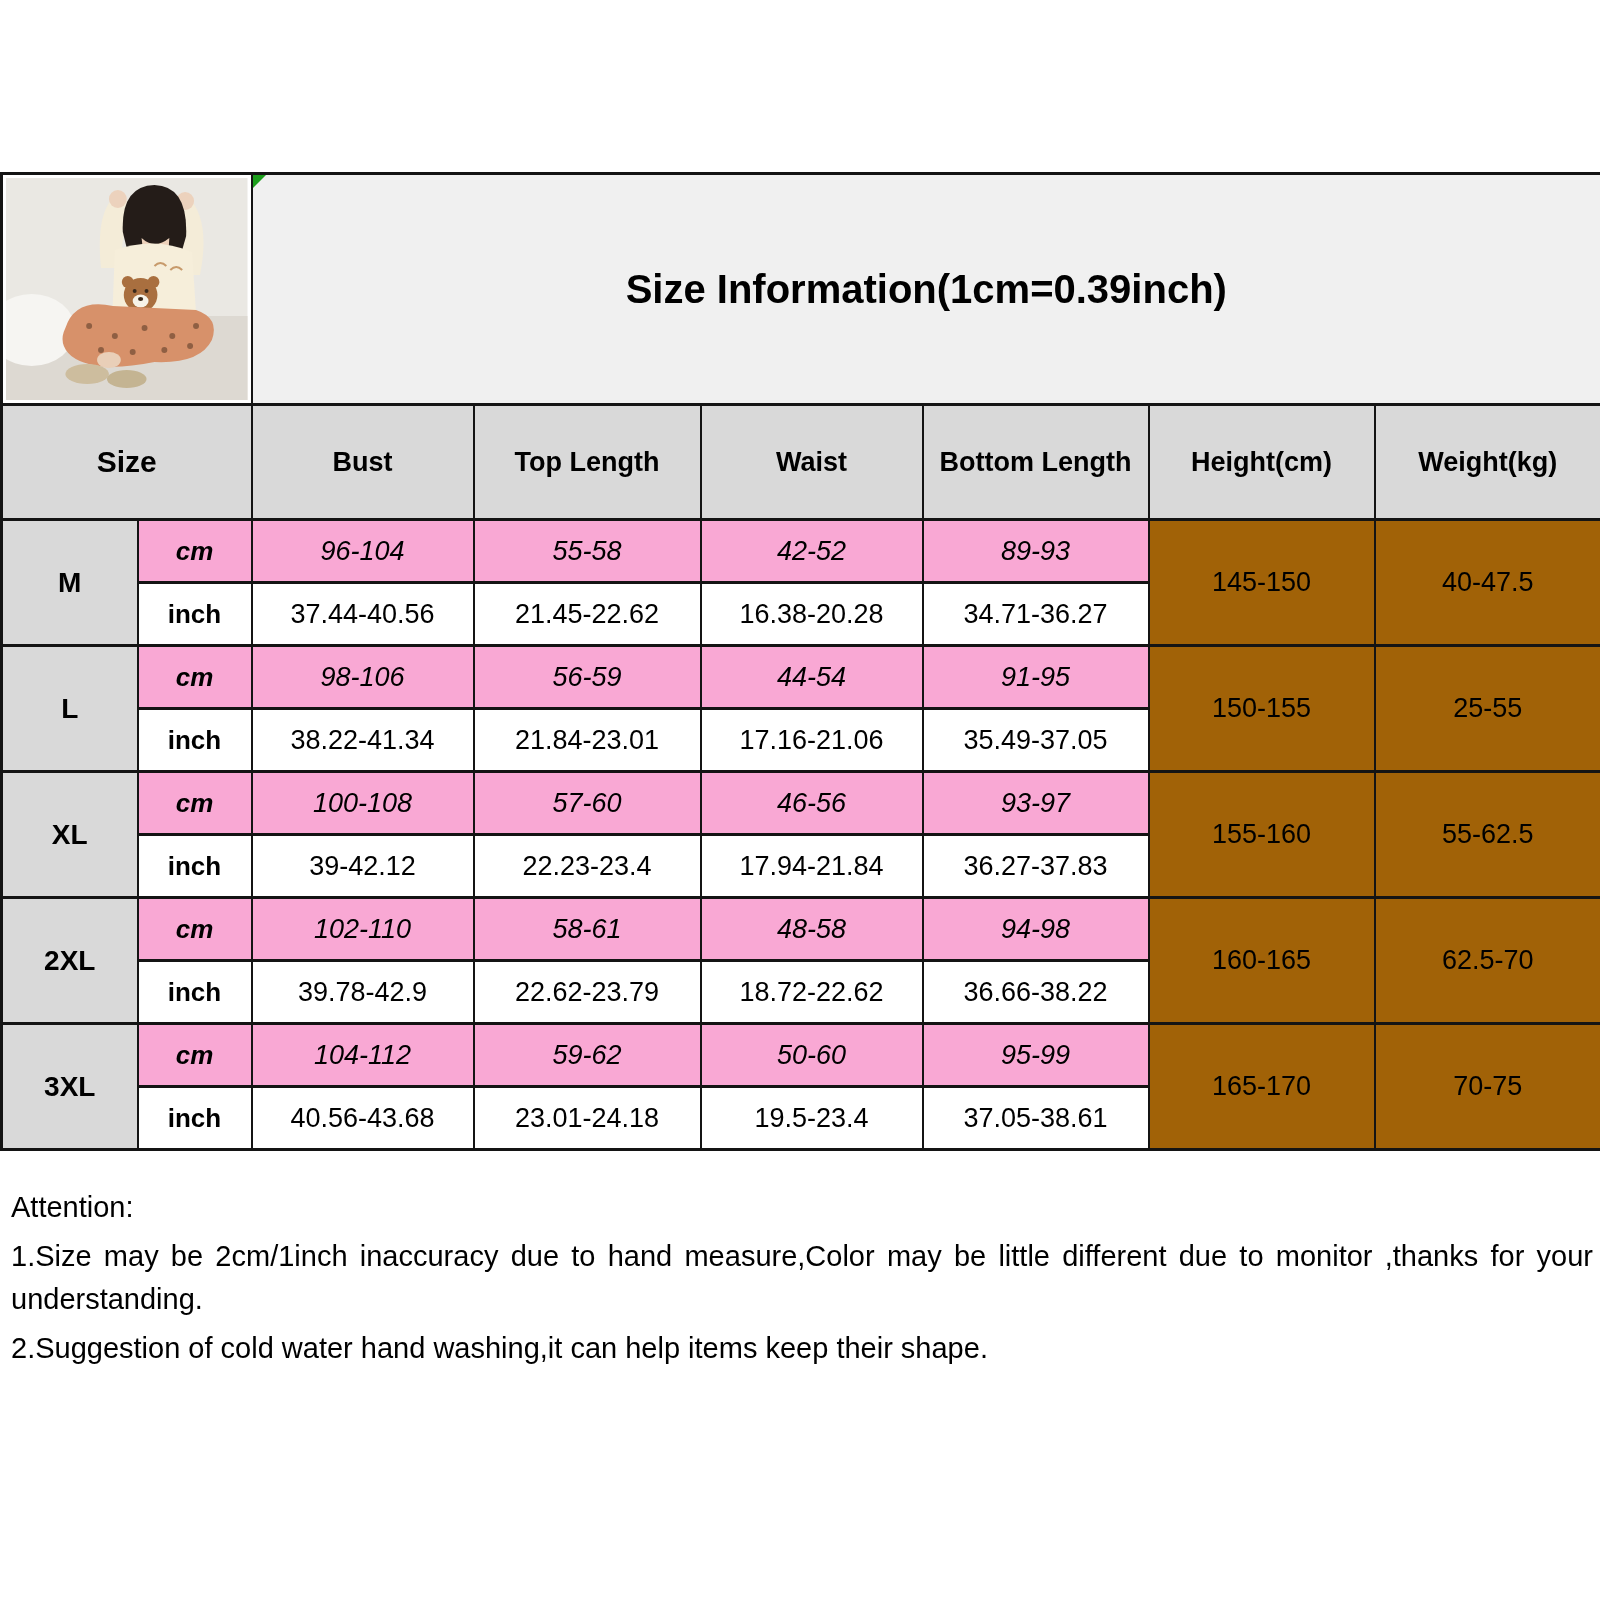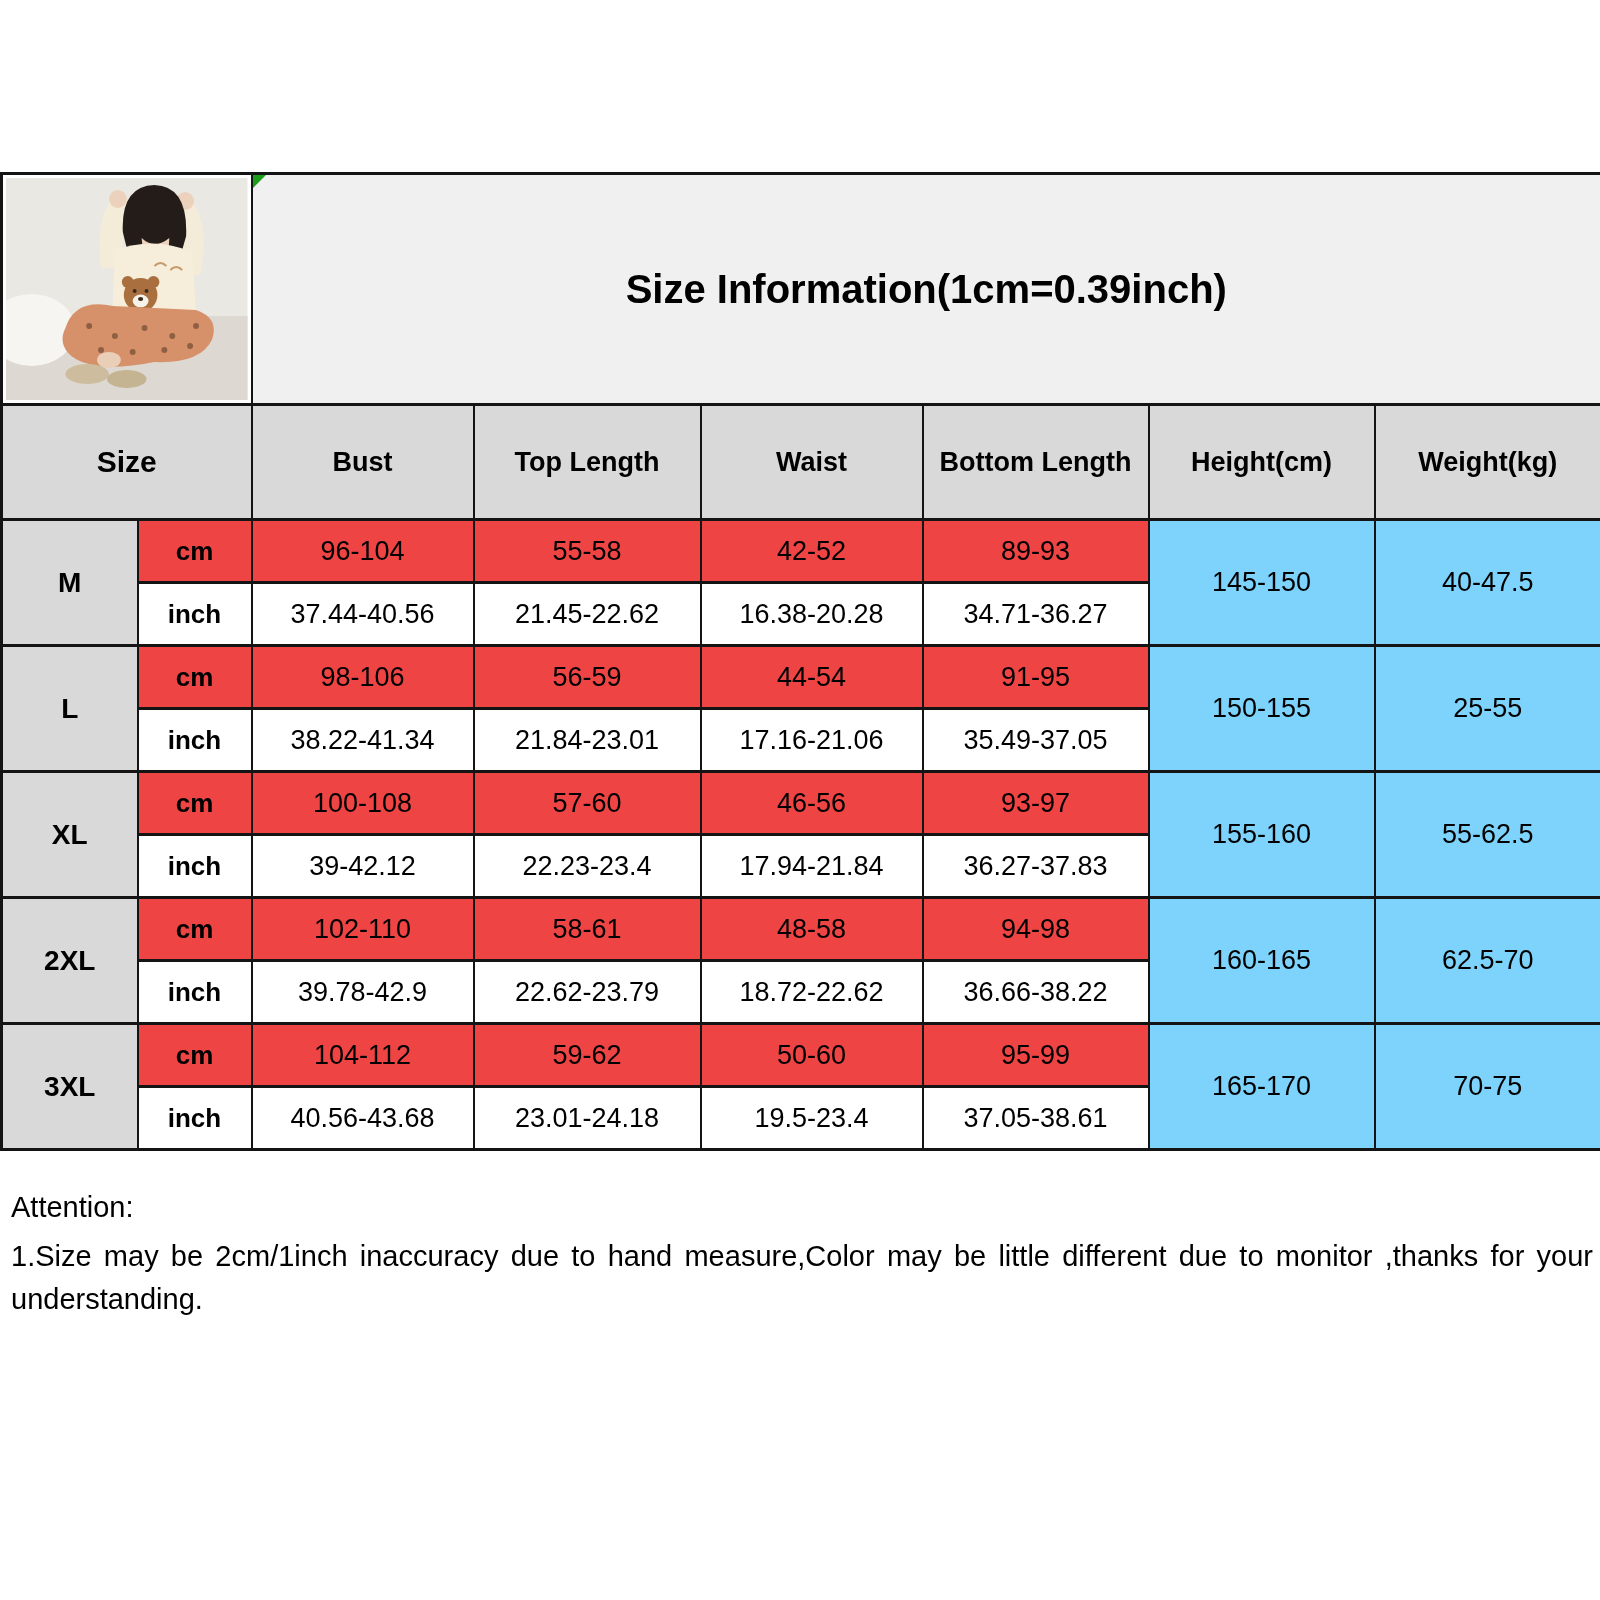--- a/index.html
+++ b/index.html
@@ -26,24 +26,24 @@
   td.title-cell{background:#f0f0f0;position:relative;}
   .title-text{font-size:40px;font-weight:bold;letter-spacing:0px;}
   .corner-marker{
     position:absolute;top:0;left:0;width:0;height:0;
     border-top:13px solid #1c9e1c;border-right:13px solid transparent;
   }
   th.h-col{background:#d9d9d9;font-size:27px;font-weight:bold;}
   th.h-size{font-size:30px;}
   td.c-size{background:#d9d9d9;font-size:28px;font-weight:bold;}
   td.c-unit{font-size:26px;font-weight:bold;}
-  td.v-cm,td.u-cm{background:#ef4444;}
+  td.v-cm,td.u-cm{background:#f9a8d4;font-style:italic;}
   td.v-inch,td.u-inch{background:#ffffff;}
   td.c-val{font-size:27px;font-weight:normal;}
-  td.c-merge{background:#7dd3fc;font-size:27px;font-weight:normal;}
+  td.c-merge{background:#a16207;font-size:27px;font-weight:normal;}
   
   .attention{
     position:absolute;top:1180px;left:0;width:1594px;padding-left:5px;
     font-size:29px;line-height:43px;
   }
   .attention p{margin:6px;text-align:justify;}
   .attention p.no-just{text-align:left;}
 </style>
 </head>
 <body>
@@ -204,13 +204,14 @@
     <td class="c-val v-inch">23.01-24.18</td>
     <td class="c-val v-inch">19.5-23.4</td>
     <td class="c-val v-inch">37.05-38.61</td>
   </tr>
 </tbody>
   </table>
 
 <div class="attention">
   <p class="no-just">Attention:</p>
   <p>1.Size may be 2cm/1inch inaccuracy due to hand measure,Color may be little different due to monitor ,thanks for your understanding.</p>
+  <p class="no-just">2.Suggestion of cold water hand washing,it can help items keep their shape.</p>
 </div>
 
 </body></html>

